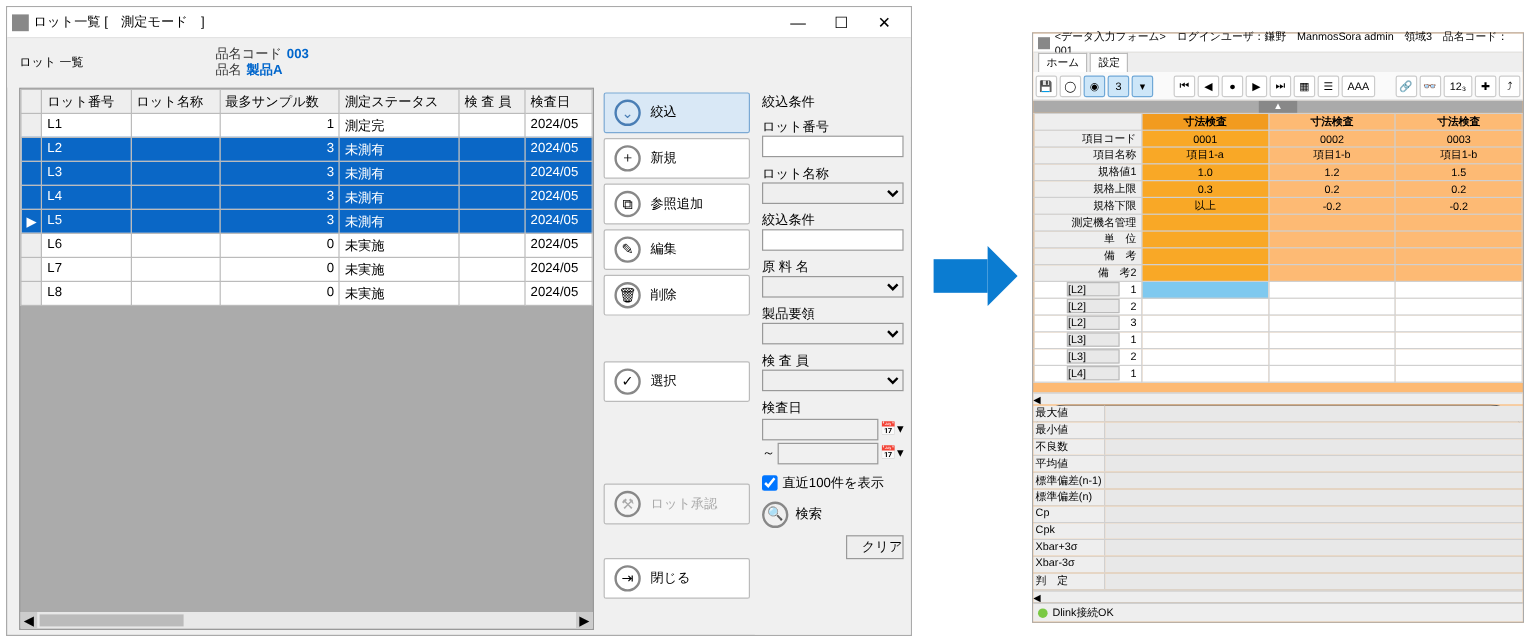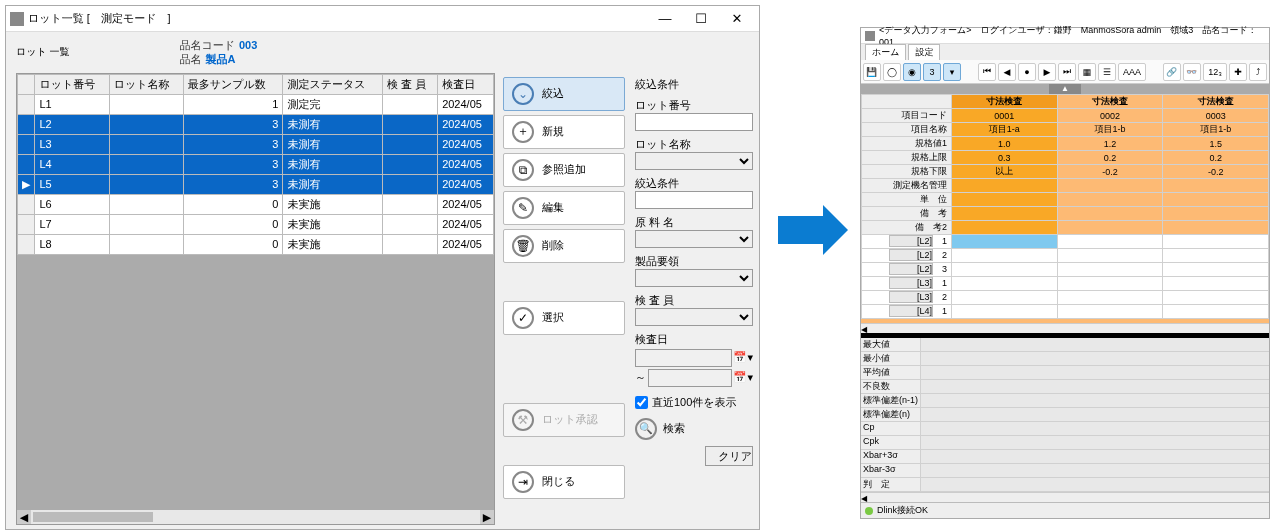--- a/index.html
+++ b/index.html
@@ -58,24 +58,24 @@
 .tbtn.hl { background: #cde6f8; border-color: #6fa8d7; }
 .content2 { flex: 1; overflow: hidden; display: flex; flex-direction: column; }
 .breadcrumb-bar { height: 10px; background: #aaa; display: flex; justify-content: center; }
 .breadcrumb-bar span { background: #888; color: #fff; padding: 0 12px; font-size: 8px; }
 .grid2 { flex: 1; overflow: auto; }
 .tbl2 { width: 100%; border-collapse: collapse; }
 .tbl2 th, .tbl2 td { border: 1px solid #d0d0d0; height: 14px; font-size: 9px; text-align: center; padding: 0 2px; }
 .tbl2 th.rowhead, .tbl2 td.rowhead { background: #eee; text-align: right; width: 90px; padding-right: 4px; }
 .tbl2 .orange-h { background: #f29b1f; }
 .tbl2 .orange { background: #f9a826; }
-.tbl2 .lotbtn { background: #e8e8e8; border: 1px solid #bbb; display: inline-block; width: 44px; text-align: right; }
+.tbl2 .lotbtn { background: #e8e8e8; border: 1px solid #bbb; display: inline-block; width: 44px; text-align: left; }
 .tbl2 .lotrow td { background: #fff; }
 .tbl2 .lothl td:nth-child(2) { background: #7fc9ef; }
-.stats { border-top: 5px solid #000000; }
+.stats { border-top: 1px solid #000000; border-radius: 27px; }
 .stats .row { display: flex; height: 14px; border-bottom: 1px solid #d0d0d0; }
 .stats .lbl { width: 60px; background: #eee; border-right: 1px solid #d0d0d0; padding: 0 2px; }
 .stats .cells { flex: 1; background: #e8e8e8; }
 .statusbar { height: 16px; display: flex; align-items: center; gap: 4px; padding: 0 4px; background: #eee; border-top: 1px solid #bbb; }
 .statusbar .dot { width: 8px; height: 8px; border-radius: 50%; background: #7ac943; }
 </style>
 </head>
 <body>
 
 <div class="win-left">
@@ -409,25 +409,25 @@
     <div class="stats" id="stats">
         <div class="row">
           <div class="lbl">最大値</div>
           <div class="cells"></div>
         </div>
         <div class="row">
           <div class="lbl">最小値</div>
           <div class="cells"></div>
         </div>
         <div class="row">
+          <div class="lbl">不良数</div>
+          <div class="cells"></div>
+        </div>
+        <div class="row">
           <div class="lbl">平均値</div>
-          <div class="cells"></div>
-        </div>
-        <div class="row">
-          <div class="lbl">不良数</div>
           <div class="cells"></div>
         </div>
         <div class="row">
           <div class="lbl">標準偏差(n-1)</div>
           <div class="cells"></div>
         </div>
         <div class="row">
           <div class="lbl">標準偏差(n)</div>
           <div class="cells"></div>
         </div>

